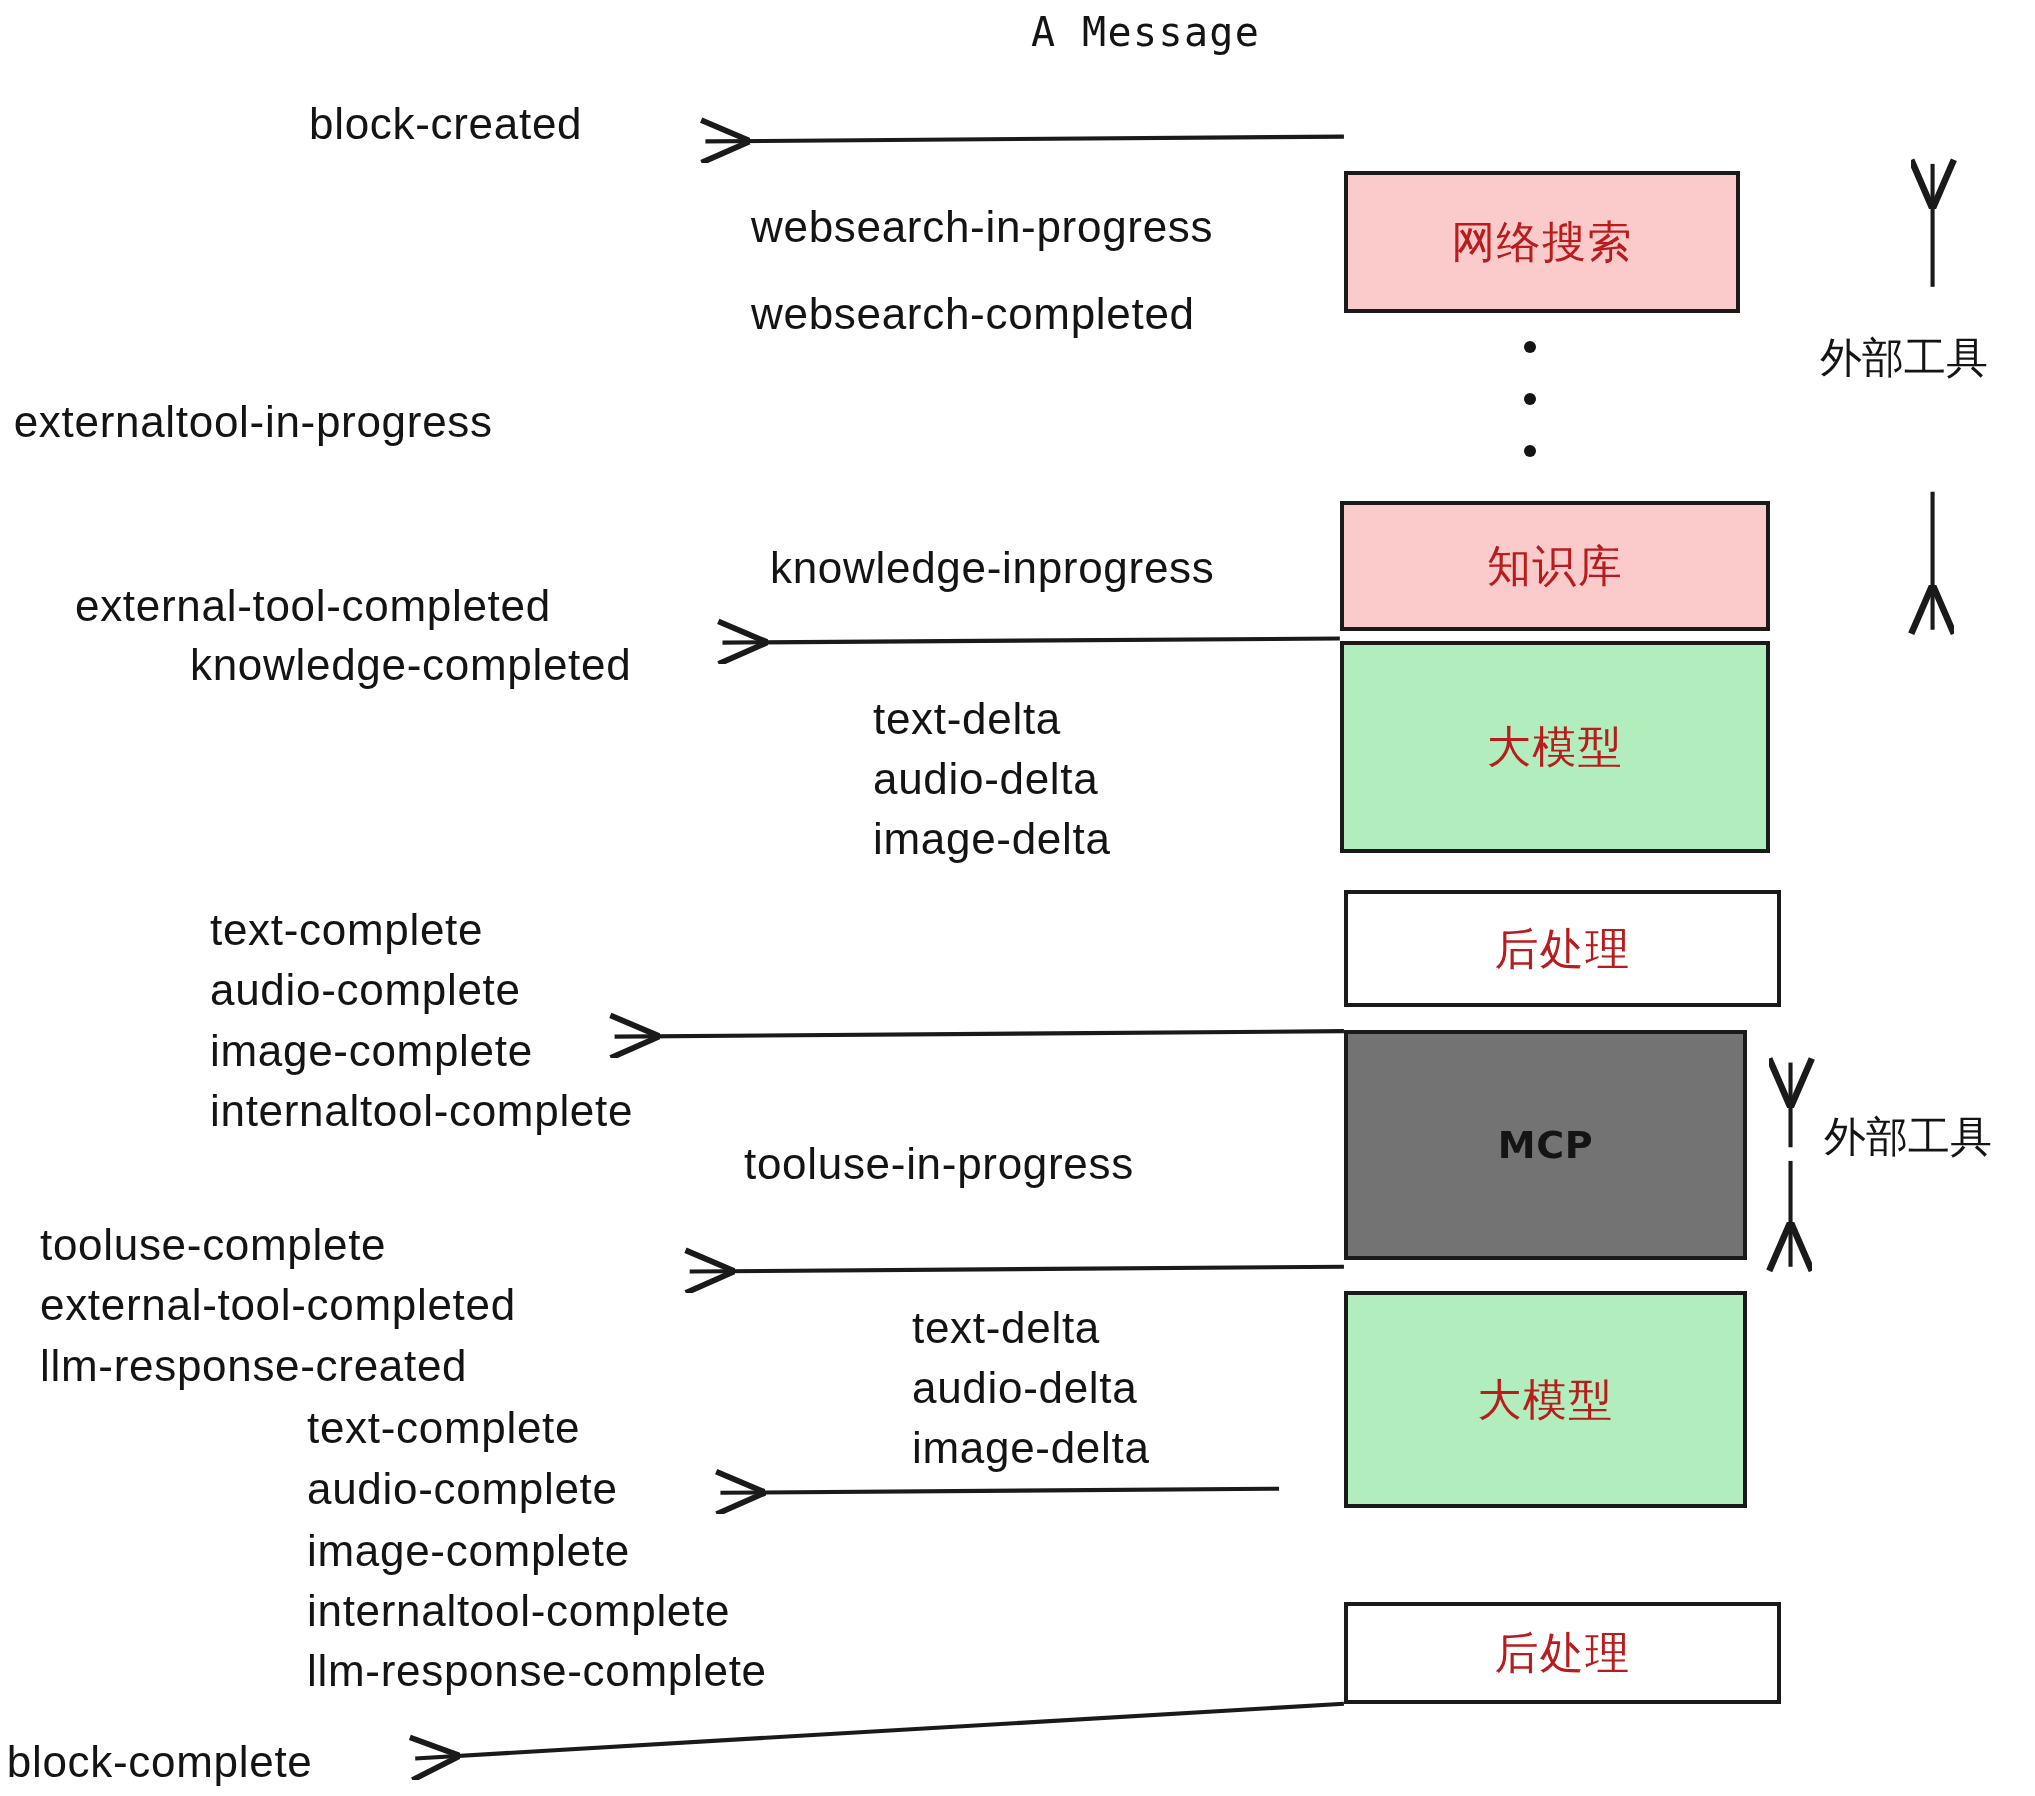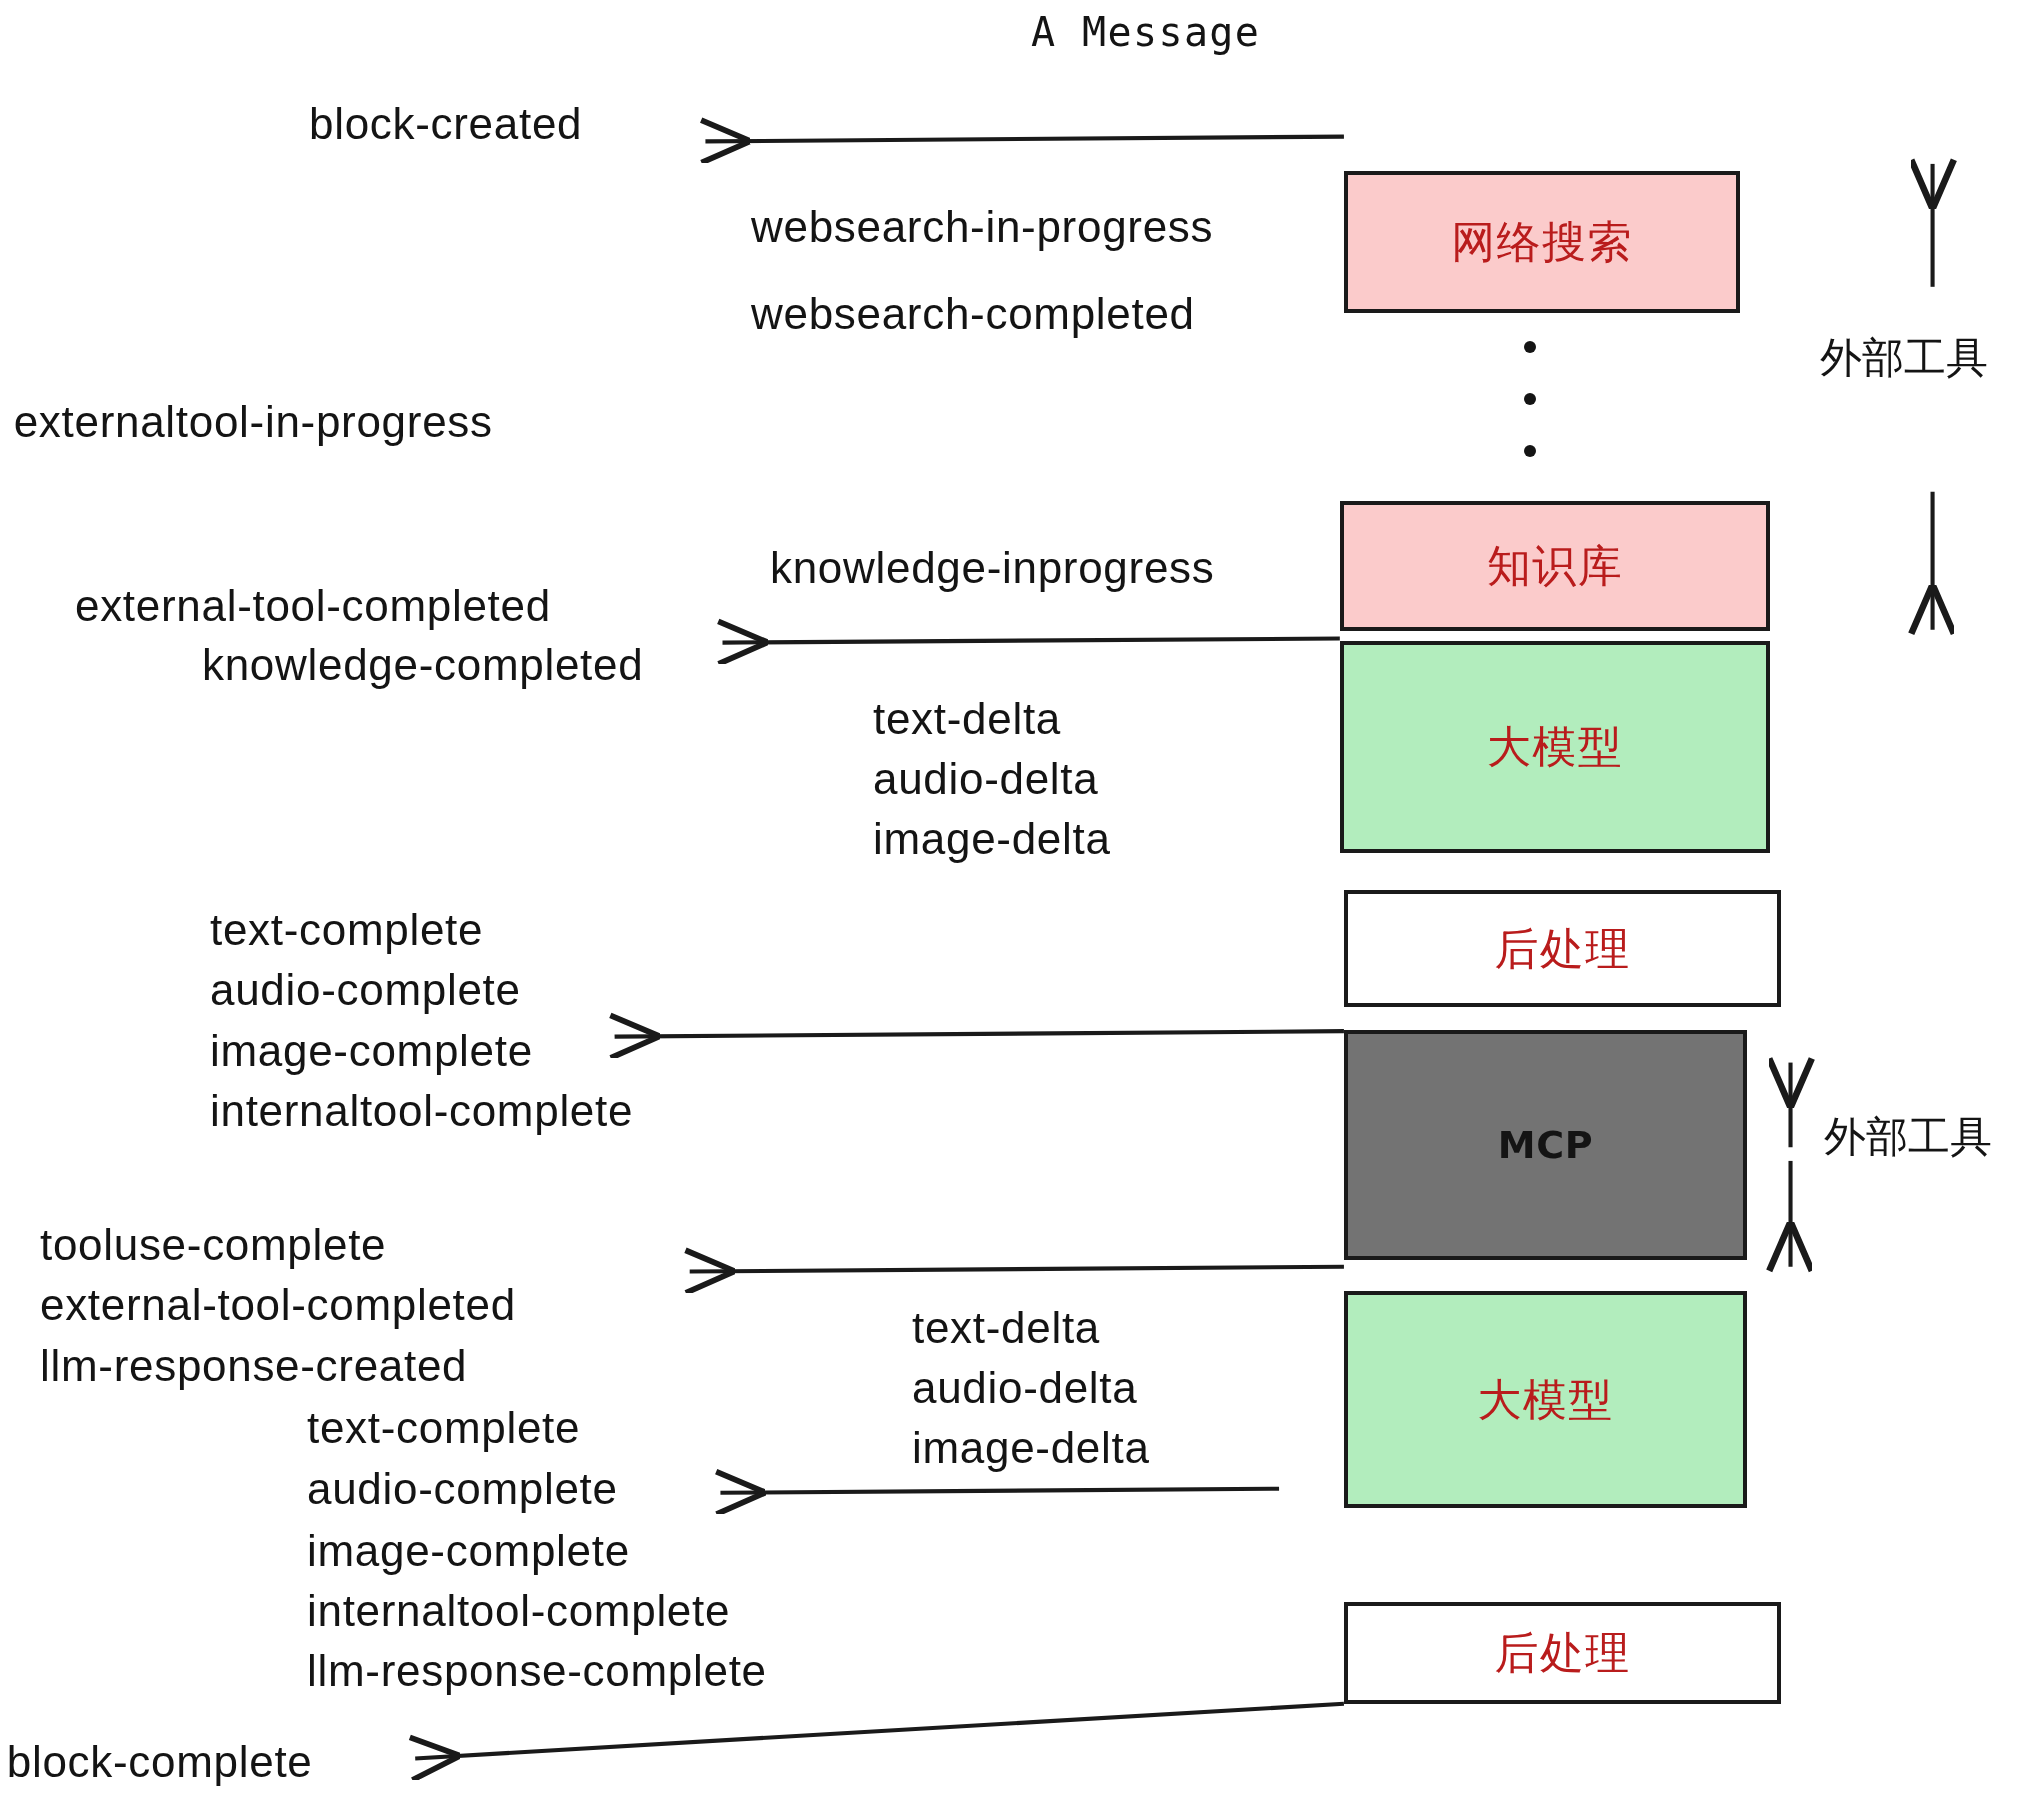--- a/index.html
+++ b/index.html
@@ -160,30 +160,31 @@
   <div class="sidelabel" style="left:1820px; top:340px;">外部工具</div>
   <div class="sidelabel" style="left:1824px; top:1119px;">外部工具</div>
 
   <div class="evt" style="left:309px; top:102px;">block-created</div>
   <div class="evt" style="left:751px; top:205px;">websearch-in-progress</div>
   <div class="evt" style="left:751px; top:292px;">websearch-completed</div>
   <div class="evt" style="left:13.7px; top:400px;">externaltool-in-progress</div>
 
   <div class="evt" style="left:770px; top:546px;">knowledge-inprogress</div>
   <div class="evt" style="left:75px; top:584px;">external-tool-completed</div>
-  <div class="evt" style="left:190px; top:643px;margin-left:12px;">knowledge-completed</div>
+  <div class="evt" style="left:190px; top:643px;">knowledge-completed</div>
 
   <div class="evt" style="left:873px; top:697px;">text-delta</div>
   <div class="evt" style="left:873px; top:757px;">audio-delta</div>
   <div class="evt" style="left:873px; top:817px;">image-delta</div>
 
   <div class="evt" style="left:210px; top:908px;">text-complete</div>
   <div class="evt" style="left:210px; top:968px;">audio-complete</div>
   <div class="evt" style="left:210px; top:1029px;">image-complete</div>
   <div class="evt" style="left:210px; top:1089px;">internaltool-complete</div>
+  <div class="evt" style="left:744px; top:1142px;">tooluse-in-progress</div>
 
   <div class="evt" style="left:40px; top:1223px;">tooluse-complete</div>
   <div class="evt" style="left:40px; top:1283px;">external-tool-completed</div>
   <div class="evt" style="left:40px; top:1344px;">llm-response-created</div>
 
   <div class="evt" style="left:912px; top:1306px;">text-delta</div>
   <div class="evt" style="left:912px; top:1366px;">audio-delta</div>
   <div class="evt" style="left:912px; top:1426px;">image-delta</div>
 
   <div class="evt" style="left:307px; top:1406px;">text-complete</div>

